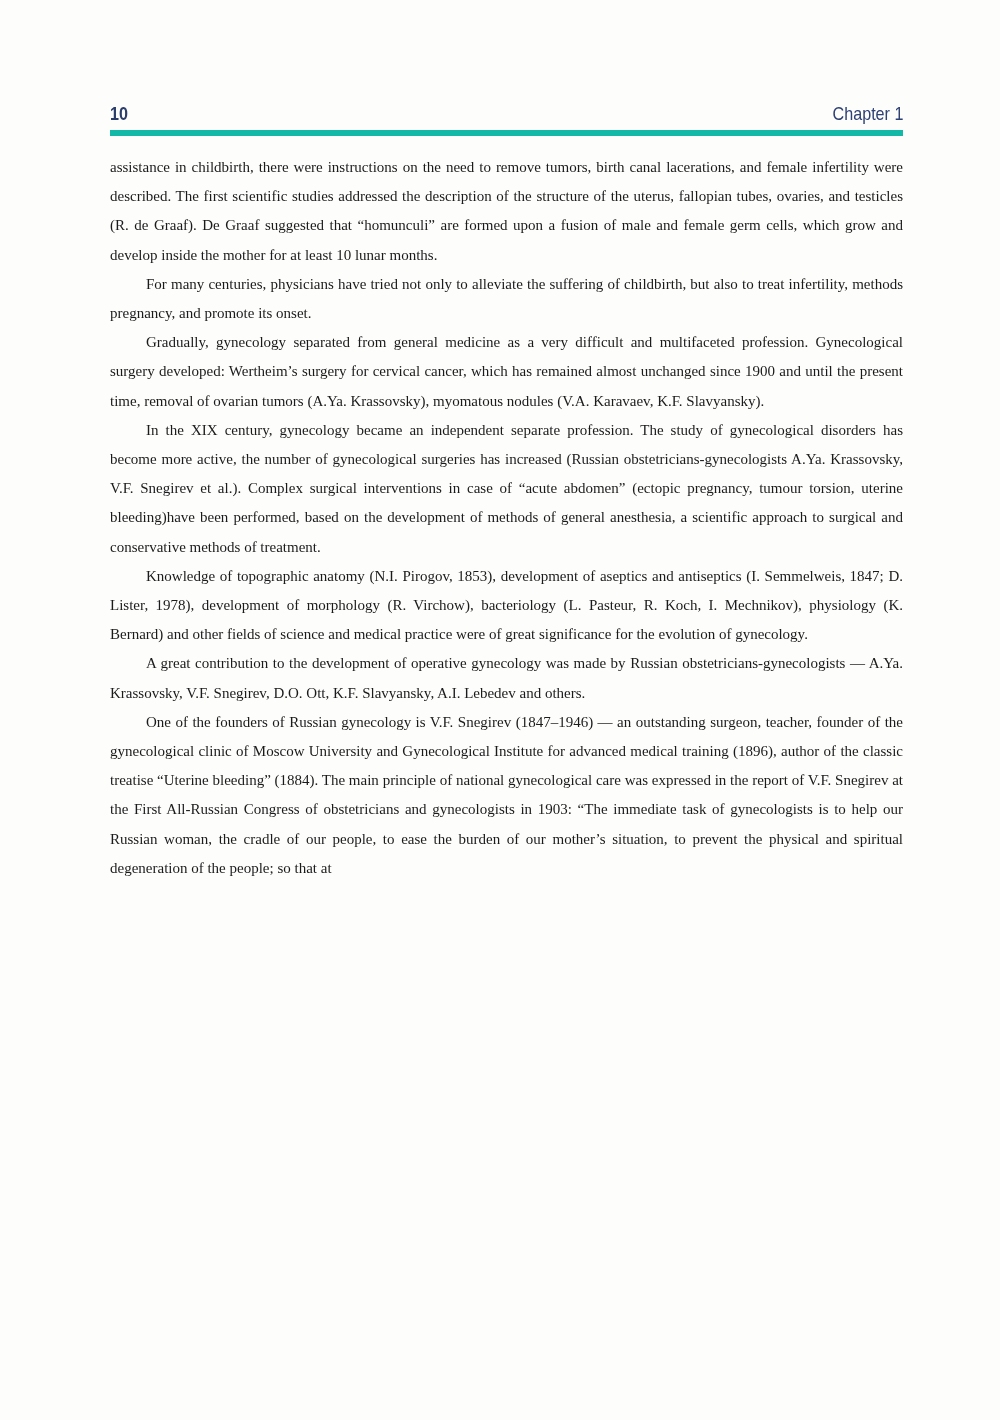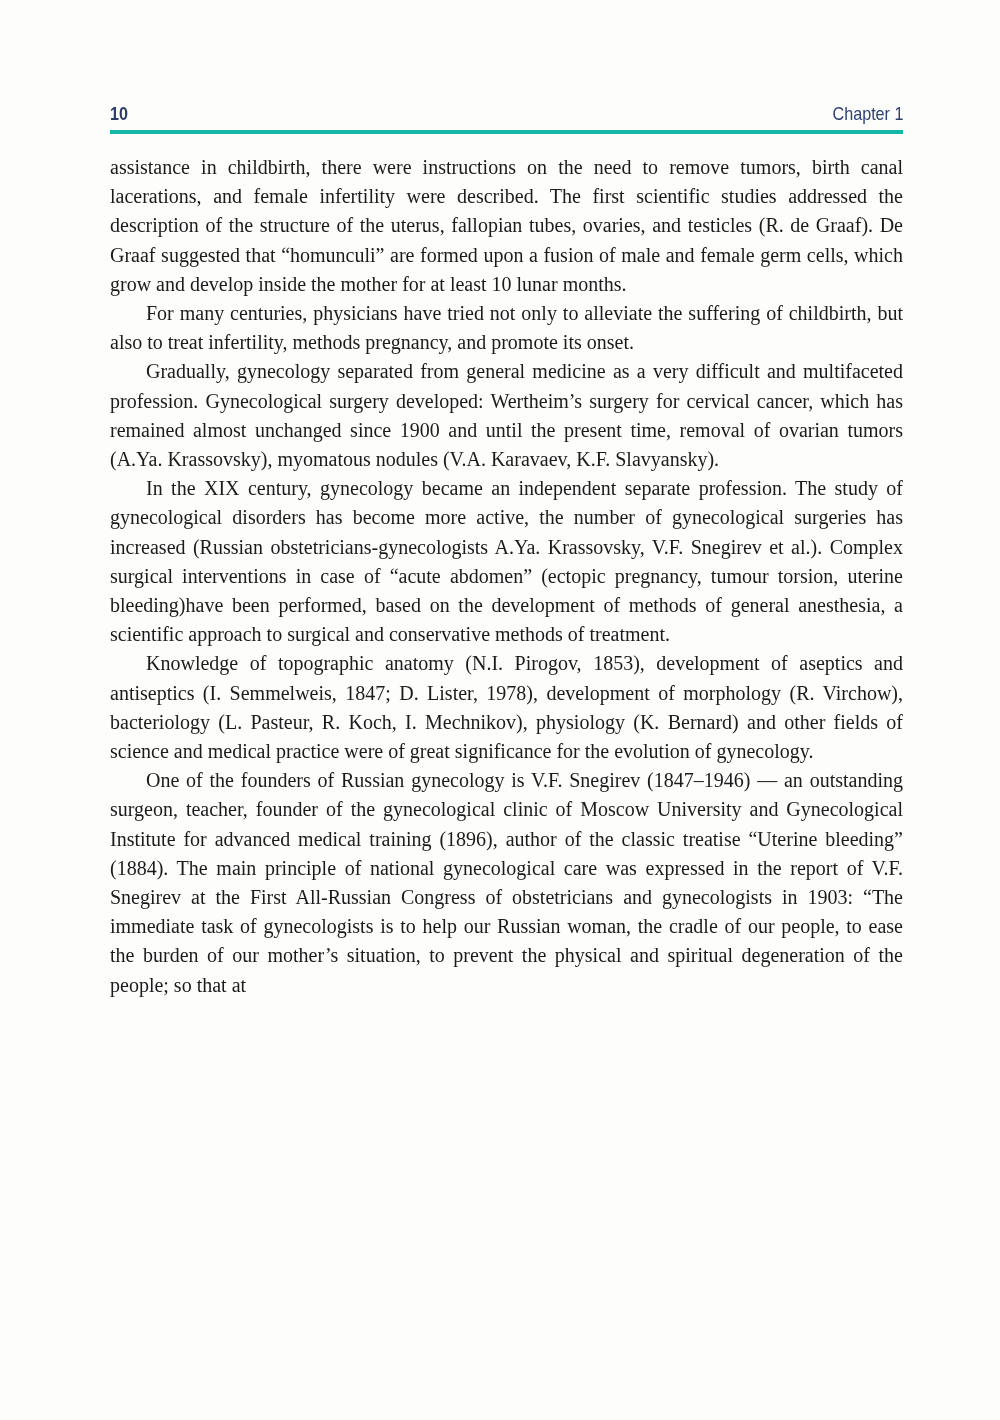--- a/index.html
+++ b/index.html
@@ -6,21 +6,21 @@
     body {
       width: 1000px; height: 1420px;
       background: #fdfdfc;
       position: relative;
       overflow: hidden;
     }
     .header {
       position: absolute;
       left: 110px; top: 100px;
       width: 793px; height: 30px;
-      border-bottom: 4px solid #14b8a6;
+      border-bottom: 6px solid #14b8a6;
     }
     .page-number {
       position: absolute; left: 0; top: 3px;
       font-family: "Liberation Sans", sans-serif;
       font-weight: bold;
       font-size: 19px;
       color: #2b3d6b;
       transform: scaleX(0.85);
       transform-origin: left top;
     }
@@ -30,21 +30,21 @@
       font-size: 19px;
       color: #2e4174;
       transform: scaleX(0.85);
       transform-origin: right top;
     }
     .body-text {
       position: absolute;
       left: 110px; top: 153px;
       width: 793px;
       font-family: "Liberation Serif", serif;
-      font-size: 20px;
+      font-size: 15px;
       line-height: 29.2px;
       color: #1b1b1b;
       text-align: justify;
       hyphens: manual;
     }
     .body-text p {
       margin: 0;
       text-indent: 36px;
     }
     .body-text p.cont { text-indent: 0; }
@@ -56,14 +56,15 @@
   <span class="page-number">10</span>
   <span class="running-head">Chapter 1</span>
 </div>
 
 <div class="body-text">
   <p class="cont">assistance in childbirth, there were instructions on the need to remove tumors, birth canal lacerations, and female infertility were described. The first scien­tific studies addressed the description of the structure of the uterus, fallopian tubes, ovaries, and testicles (R. de Graaf). De Graaf suggested that “homun­culi” are formed upon a fusion of male and female germ cells, which grow and develop inside the mother for at least 10 lunar months.</p>
   <p>For many centuries, physicians have tried not only to alleviate the suffering of childbirth, but also to treat infertility, methods pregnancy, and promote its onset.</p>
   <p>Gradually, gynecology separated from general medicine as a very difficult and multifaceted profession. Gynecological surgery developed: Wertheim’s surgery for cervical cancer, which has remained almost unchanged since 1900 and until the present time, removal of ovarian tumors (A.Ya. Krassovsky), myomatous nodules (V.A. Karavaev, K.F. Slavyansky).</p>
   <p>In the XIX century, gynecology became an independent separate pro­fession. The study of gynecological disorders has become more active, the number of gynecological surgeries has increased (Russian obstetricians-gyne­cologists A.Ya. Krassovsky, V.F. Snegirev et al.). Complex surgical interven­tions in case of “acute abdomen” (ectopic pregnancy, tumour torsion, uterine bleeding)have been performed, based on the development of methods of gene­ral anesthesia, a scientific approach to surgical and conservative methods of treatment.</p>
   <p>Knowledge of topographic anatomy (N.I. Pirogov, 1853), development of aseptics and antiseptics (I. Semmelweis, 1847; D. Lister, 1978), development of morphology (R. Virchow), bacteriology (L. Pasteur, R. Koch, I. Mech­nikov), physiology (K. Bernard) and other fields of science and medical prac­tice were of great significance for the evolution of gynecology.</p>
+  <p>A great contribution to the development of operative gynecology was made by Russian obstetricians-gynecologists — A.Ya. Krassovsky, V.F. Snegirev, D.O. Ott, K.F. Slavyansky, A.I. Lebedev and others.</p>
   <p>One of the founders of Russian gynecology is V.F. Snegirev (1847–1946) — an outstanding surgeon, teacher, founder of the gynecological clinic of Moscow University and Gynecological Institute for advanced medi­cal training (1896), author of the classic treatise “Uterine bleeding” (1884). The main principle of national gynecological care was expressed in the report of V.F. Snegirev at the First All-Russian Congress of obstetricians and gyne­cologists in 1903: “The immediate task of gynecologists is to help our Russian woman, the cradle of our people, to ease the burden of our mother’s situa­tion, to prevent the physical and spiritual degeneration of the people; so that at</p>
 </div>
 
 </body></html>

